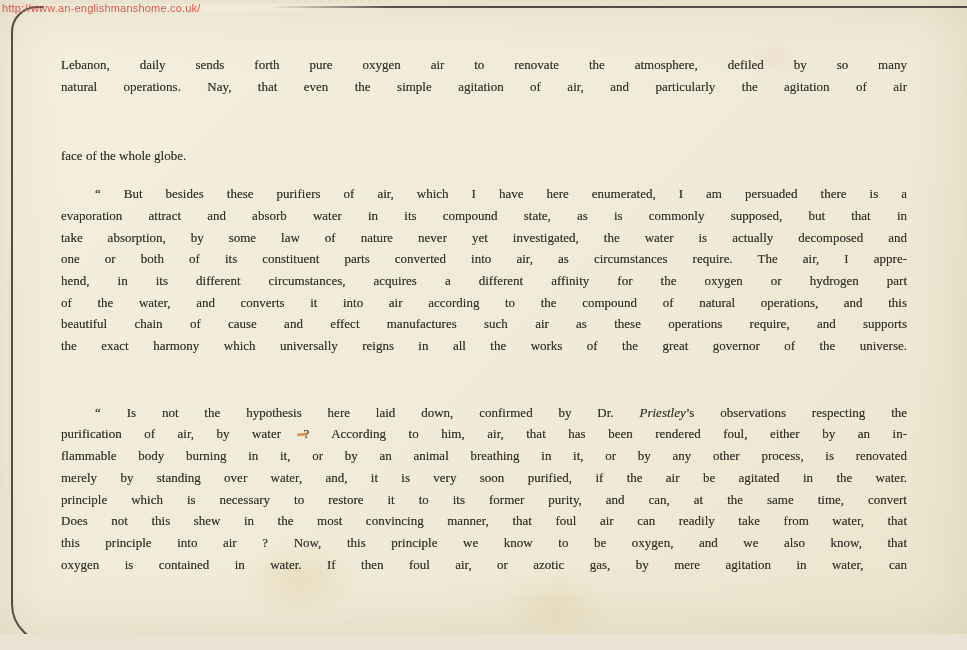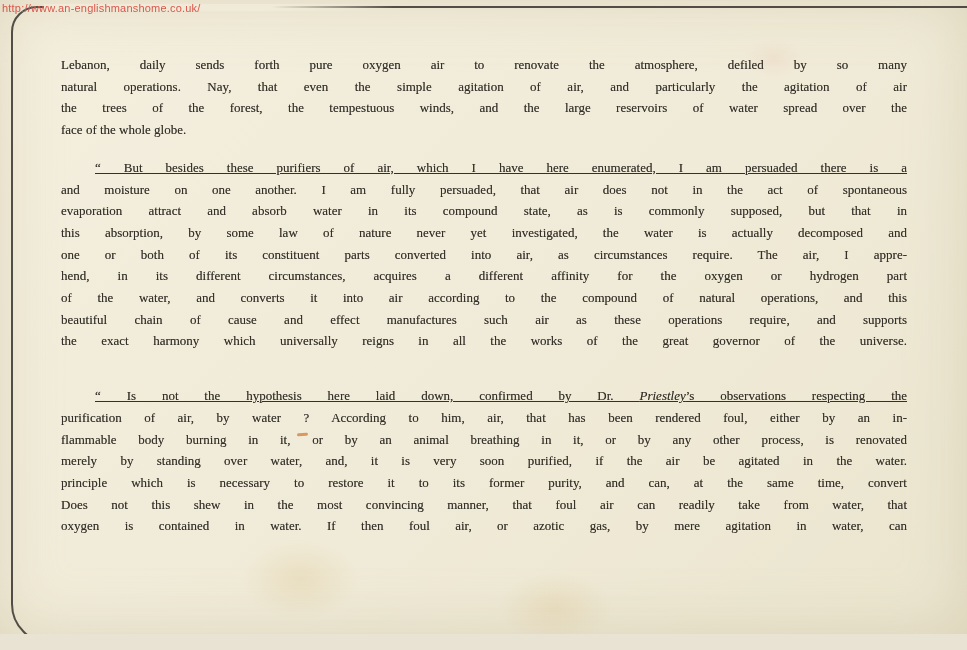--- a/index.html
+++ b/index.html
@@ -55,24 +55,24 @@
     color: var(--ink);
     text-shadow: 0 0 0.6px rgba(53,49,42,0.55);
     z-index: 5;
   }
   .line {
     text-align: justify;
     text-align-last: justify;
     text-justify: inter-word;
     white-space: normal;
   }
-  .line.last-left { text-align-last: left; }
-  .line.indent { padding-left: 34px; text-decoration: underline; }
+  .line.last-left { text-align-last: left; margin-top: 48px; }
+  .line.indent { padding-left: 34px; }
   .para + .para { margin-top: 16px; }
-  .para:nth-child(3) { margin-top: 33px; }
+  .para:nth-child(3) { margin-top: 45px; }
   .italic { font-style: italic; }
   .stain { position: absolute; pointer-events: none; z-index: 1; border-radius: 50%; }
   .stain-1 { left: 240px; top: 538px; width: 120px; height: 82px;
     background: radial-gradient(ellipse at center, rgba(196,148,58,0.14), rgba(196,148,58,0) 70%); }
   .stain-2 { left: 498px; top: 572px; width: 115px; height: 72px;
     background: radial-gradient(ellipse at center, rgba(200,150,60,0.13), rgba(200,150,60,0) 70%); }
   .stain-3 { left: 742px; top: 38px; width: 64px; height: 42px;
     background: radial-gradient(ellipse at center, rgba(215,130,110,0.09), rgba(215,130,110,0) 70%); }
   .ink-mark {
     position: absolute;
@@ -94,40 +94,39 @@
 
   <div class="frame"></div>
   <div class="fade-top"></div>
 
   <div class="watermark">http://www.an-englishmanshome.co.uk/</div>
 
   <div class="textblock" id="textblock">
       <div class="para">
         <div class="line">Lebanon, daily sends forth pure oxygen air to renovate the atmosphere, defiled by so many</div>
         <div class="line">natural operations.  Nay, that even the simple agitation of air, and particularly the agitation of air</div>
-        <div class="line">the trees of the forest, the tempestuous winds, and the large reservoirs of water spread over the</div>
         <div class="line last-left">face of the whole globe.</div>
       </div>
       <div class="para">
         <div class="line indent">“ But besides these purifiers of air, which I have here enumerated, I am persuaded there is a</div>
-        <div class="line">and moisture on one another.  I am fully persuaded, that air does not in the act of spontaneous</div>
         <div class="line">evaporation attract and absorb water in its compound state, as is commonly supposed, but that in</div>
-        <div class="line">this absorption, by some law of nature never yet investigated, the water is actually decomposed and</div>
+        <div class="line">take absorption, by some law of nature never yet investigated, the water is actually decomposed and</div>
         <div class="line">one or both of its constituent parts converted into air, as circumstances require.  The air, I appre-</div>
         <div class="line">hend, in its different circumstances, acquires a different affinity for the oxygen or hydrogen part</div>
         <div class="line">of the water, and converts it into air according to the compound of natural operations, and this</div>
         <div class="line">beautiful chain of cause and effect manufactures such air as these operations require, and supports</div>
         <div class="line">the exact harmony which universally reigns in all the works of the great governor of the universe.</div>
       </div>
       <div class="para">
         <div class="line indent"><span>“ Is not the hypothesis here laid down, confirmed by Dr. </span><span class="italic">Priestley</span><span>’s observations respecting the</span></div>
         <div class="line">purification of air, by water ?  According to him, air, that has been rendered foul, either by an in-</div>
         <div class="line">flammable body burning in it, or by an animal breathing in it, or by any other process, is renovated</div>
         <div class="line">merely by standing over water, and, it is very soon purified, if the air be agitated in the water.</div>
         <div class="line">principle which is necessary to restore it to its former purity, and can, at the same time, convert</div>
         <div class="line">Does not this shew in the most convincing manner, that foul air can readily take from water, that</div>
+        <div class="line">this principle into air ?  Now, this principle we know to be oxygen, and we also know, that</div>
         <div class="line">oxygen is contained in water.  If then foul air, or azotic gas, by mere agitation in water, can</div>
       </div>
     </div>
 
   <div class="ink-mark"></div>
   <div class="scan-edge"></div>
 </div>
 
 </body></html>

